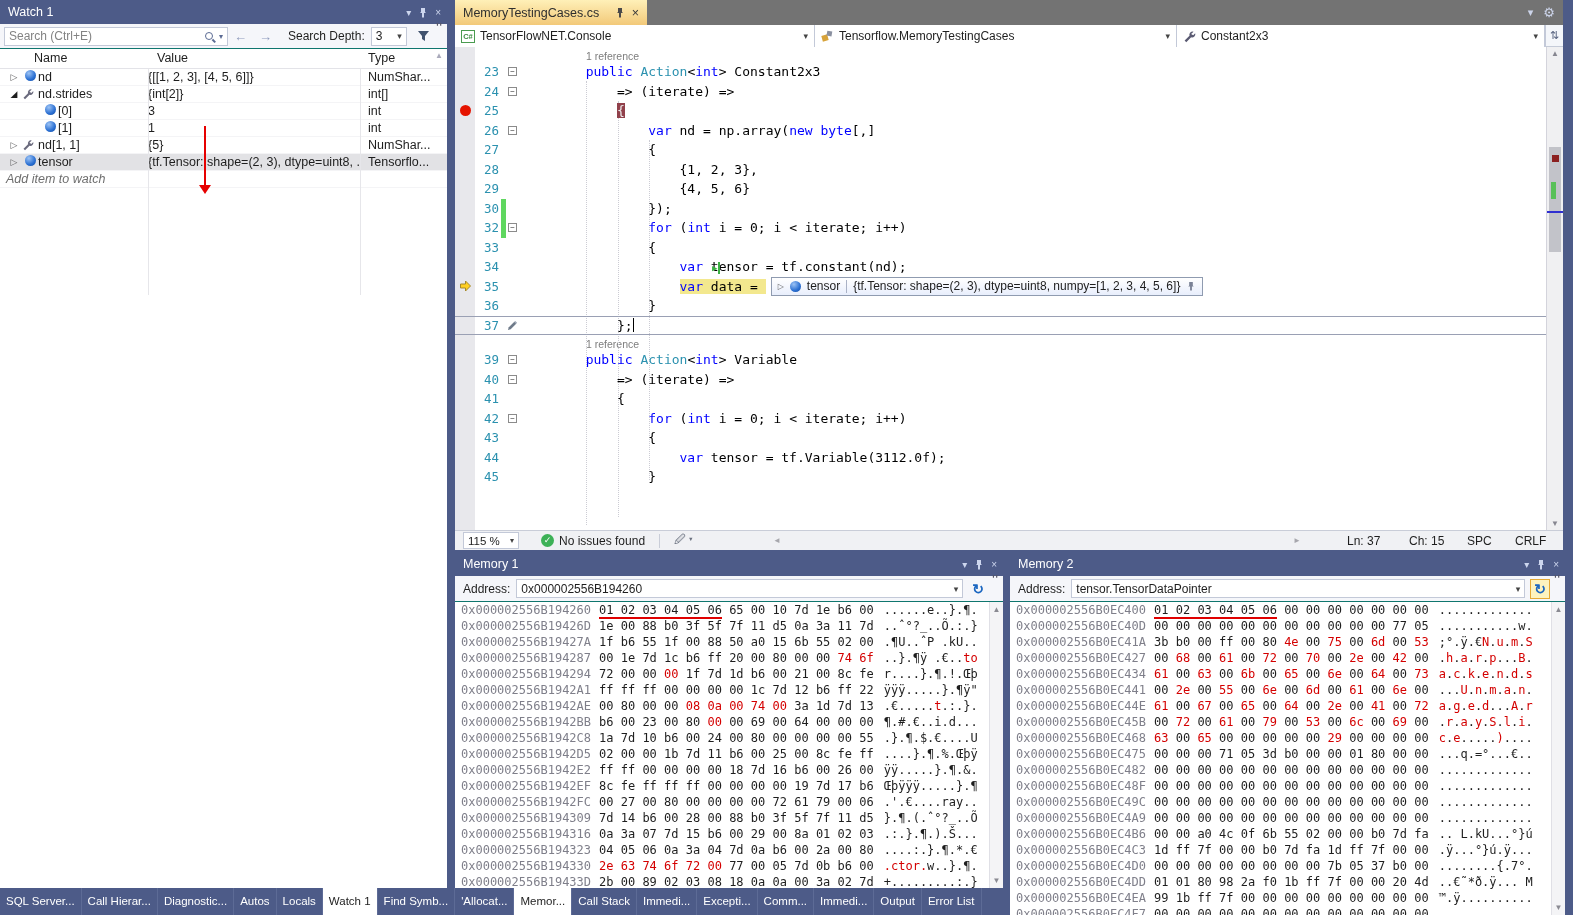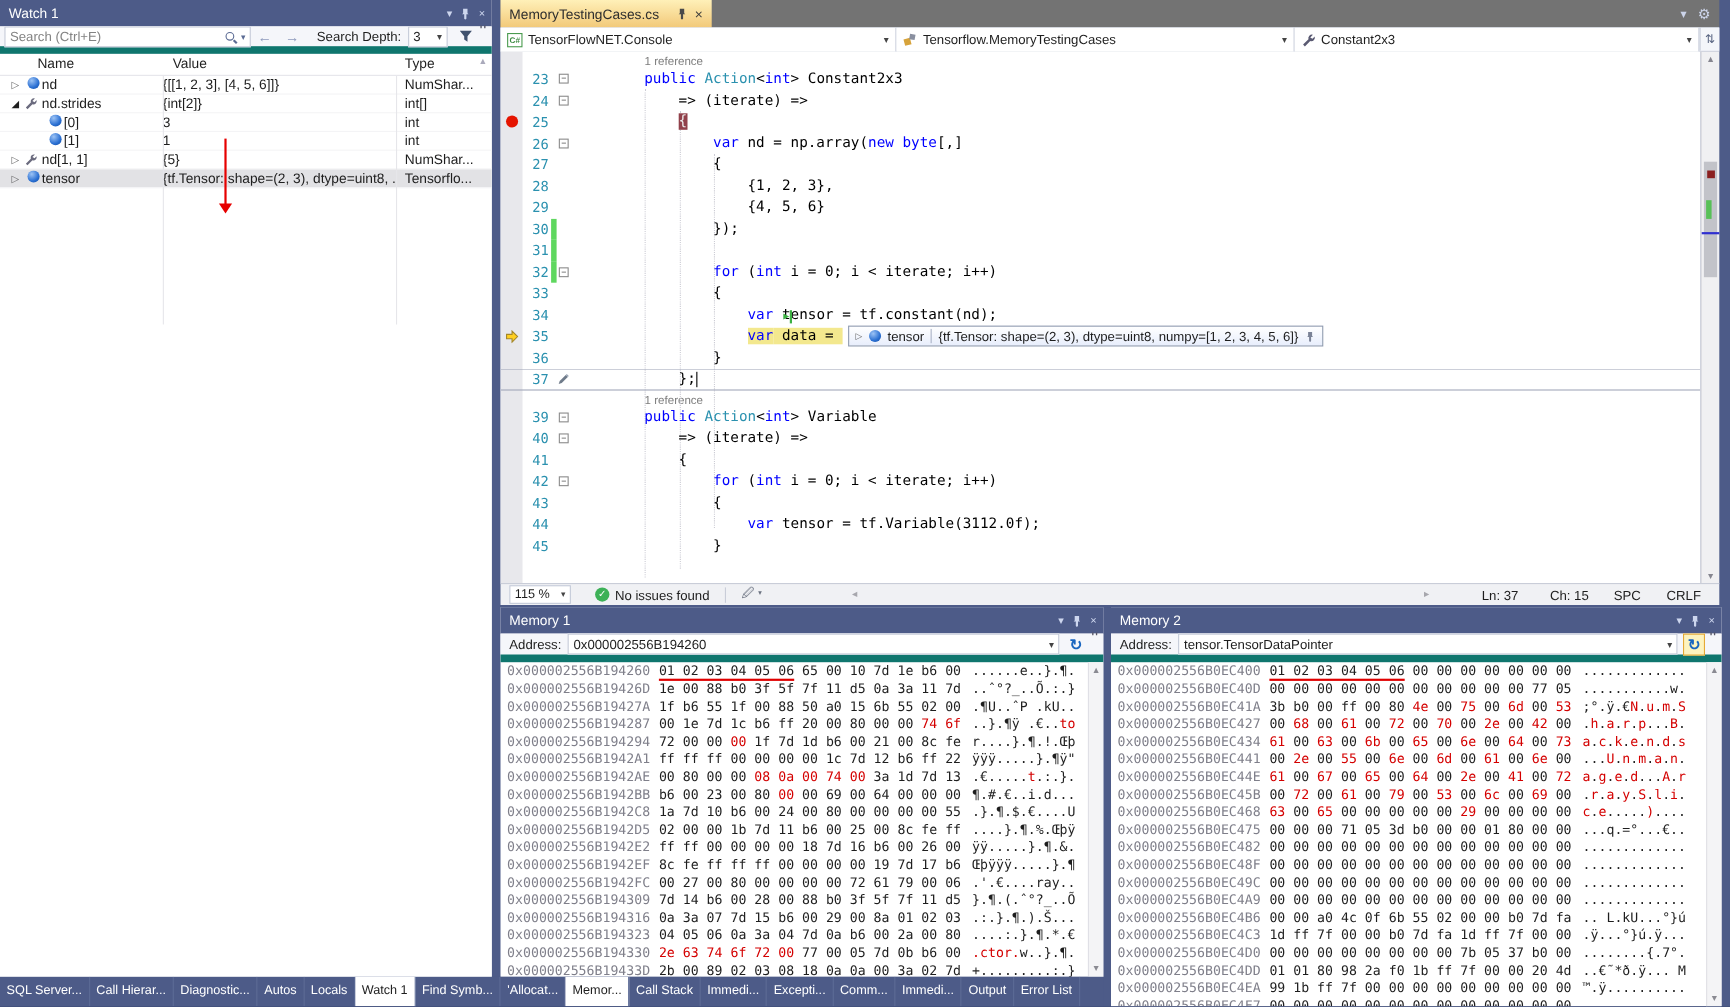--- a/index.html
+++ b/index.html
@@ -6,21 +6,21 @@
   *{box-sizing:border-box;}
   .root{position:relative;width:1573px;height:915px;background:#4d5b88;font-family:"Liberation Sans",sans-serif;overflow:hidden;}
   .abs{position:absolute;}
 
   
   .panel{position:absolute;background:#fff;}
   .ptitle{height:24px;background:#4d5b88;color:#fff;font-size:12.5px;display:flex;align-items:center;padding:0 6px 0 8px;}
   .ptitle .sp{flex:1;}
   .ticon{color:#cdd6ee;font-size:10px;margin-left:7px;cursor:pointer;}
   .pinsvg{width:10px;height:11px;margin-left:7px;}
-  .toolbar{height:26px;background:#f5f6fa;border-bottom:7px solid #0f766e;display:flex;align-items:center;padding:0 4px;position:relative;}
+  .toolbar{height:26px;background:#f5f6fa;border-bottom:1px solid #0f766e;display:flex;align-items:center;padding:0 4px;position:relative;}
   .combo{background:#fff;border:1px solid #c3c9d8;height:19px;display:flex;align-items:center;font-size:12px;color:#1e1e1e;padding:0 4px;position:relative;}
   .combo .car{margin-left:auto;color:#444;font-size:9px;padding-left:5px;}
   .ovf{color:#556;font-size:10px;font-weight:bold;letter-spacing:1px;margin-left:auto;align-self:flex-start;line-height:8px;}
 
   
   #watch{left:0;top:0;width:447px;height:888px;}
   #watch .toolbar{height:25px;}
   .srchbox{width:224px;height:19px;background:#fff;border:1px solid #c3c9d8;display:flex;align-items:center;padding:0 4px;font-size:12px;color:#838383;}
   .srchbox .sp{flex:1;}
   .mag{width:8px;height:8px;border:1.5px solid #5b6b94;border-radius:50%;position:relative;display:inline-block;}
@@ -226,20 +226,27 @@
           </div>
           <div class="wrow sel">
             <div class="wc-name">
               <span class="expd">▷</span>
               <span class="vicon"><span class="sphere"></span></span>
               <span>tensor</span>
             </div>
             <div class="wc-val"><span>{tf.Tensor: shape=(2, 3), dtype=uint8, ...</span></div>
             <div class="wc-type">Tensorflo...</div>
           </div>
+          <div class="wrow">
+            <div class="wc-name phrow">
+              <span>Add item to watch</span>
+            </div>
+            <div class="wc-val"><span></span></div>
+            <div class="wc-type"></div>
+          </div>
         </div>
       <div class="colsep" style="left:148px;"></div>
       <div class="colsep" style="left:360px;"></div>
       <div class="redline" style="top:57px;height:60px;"></div>
       <div class="redhead" style="top:116px;"></div>
     </div>
   </section>
 
   <section class="abs" id="editor">
     <div class="tabbar">
@@ -344,27 +351,20 @@
             <div class="c-chg"></div>
             <div class="c-fold"></div>
             <div class="c-text"><span class="cs pl">                    {4, 5, 6}</span></div>
           </div>
           <div class="crow">
             <div class="c-bp"></div>
             <div class="c-num">30</div>
             <div class="c-chg g"></div>
             <div class="c-fold"></div>
             <div class="c-text"><span class="cs pl">                });</span></div>
-          </div>
-          <div class="crow">
-            <div class="c-bp"></div>
-            <div class="c-num">31</div>
-            <div class="c-chg g"></div>
-            <div class="c-fold"></div>
-            <div class="c-text"></div>
           </div>
           <div class="crow">
             <div class="c-bp"></div>
             <div class="c-num">32</div>
             <div class="c-chg g"></div>
             <div class="c-fold">
               <span class="foldbox">−</span>
             </div>
             <div class="c-text"><span class="cs pl">                </span><span class="cs k">for</span><span class="cs pl"> (</span><span class="cs k">int</span><span class="cs pl"> i = 0; i &lt; iterate; i++)</span></div>
           </div>

